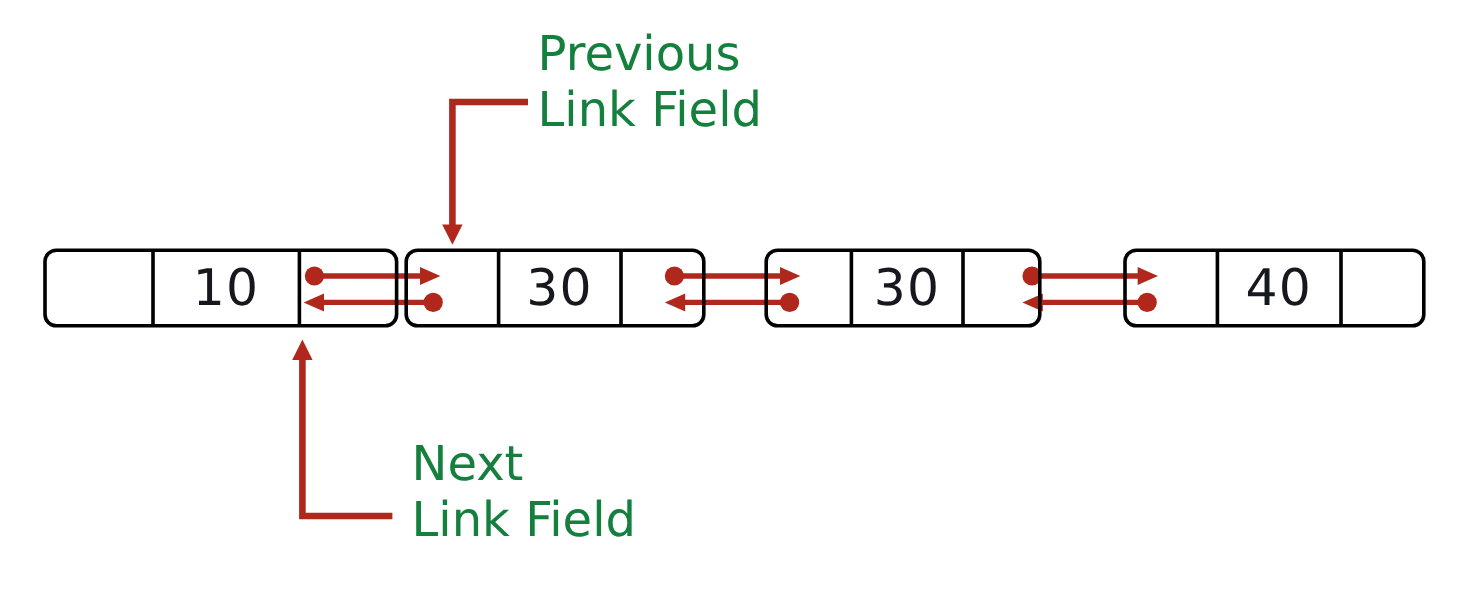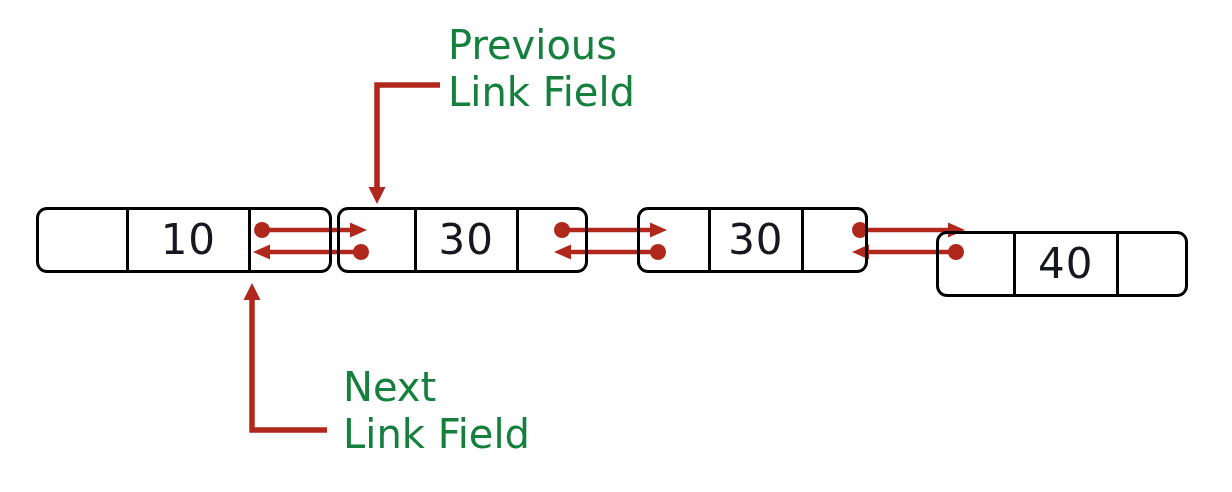--- a/index.html
+++ b/index.html
@@ -125,21 +125,21 @@
   </div>
 
   <div class="node" style="left:637px; width:231px;">
     <div class="cell cell-prev"></div>
     <div class="cell cell-data">
       <span class="node-value">30</span>
     </div>
     <div class="cell cell-next"></div>
   </div>
 
-  <div class="node" style="left:936px; width:252px;margin-top:24px;">
+  <div class="node" style="left:936px; width:252px;">
     <div class="cell cell-prev"></div>
     <div class="cell cell-data">
       <span class="node-value">40</span>
     </div>
     <div class="cell cell-next"></div>
   </div>
 
   <div class="pointer-label label-previous">
     <div>Previous</div>
     <div>Link Field</div>

